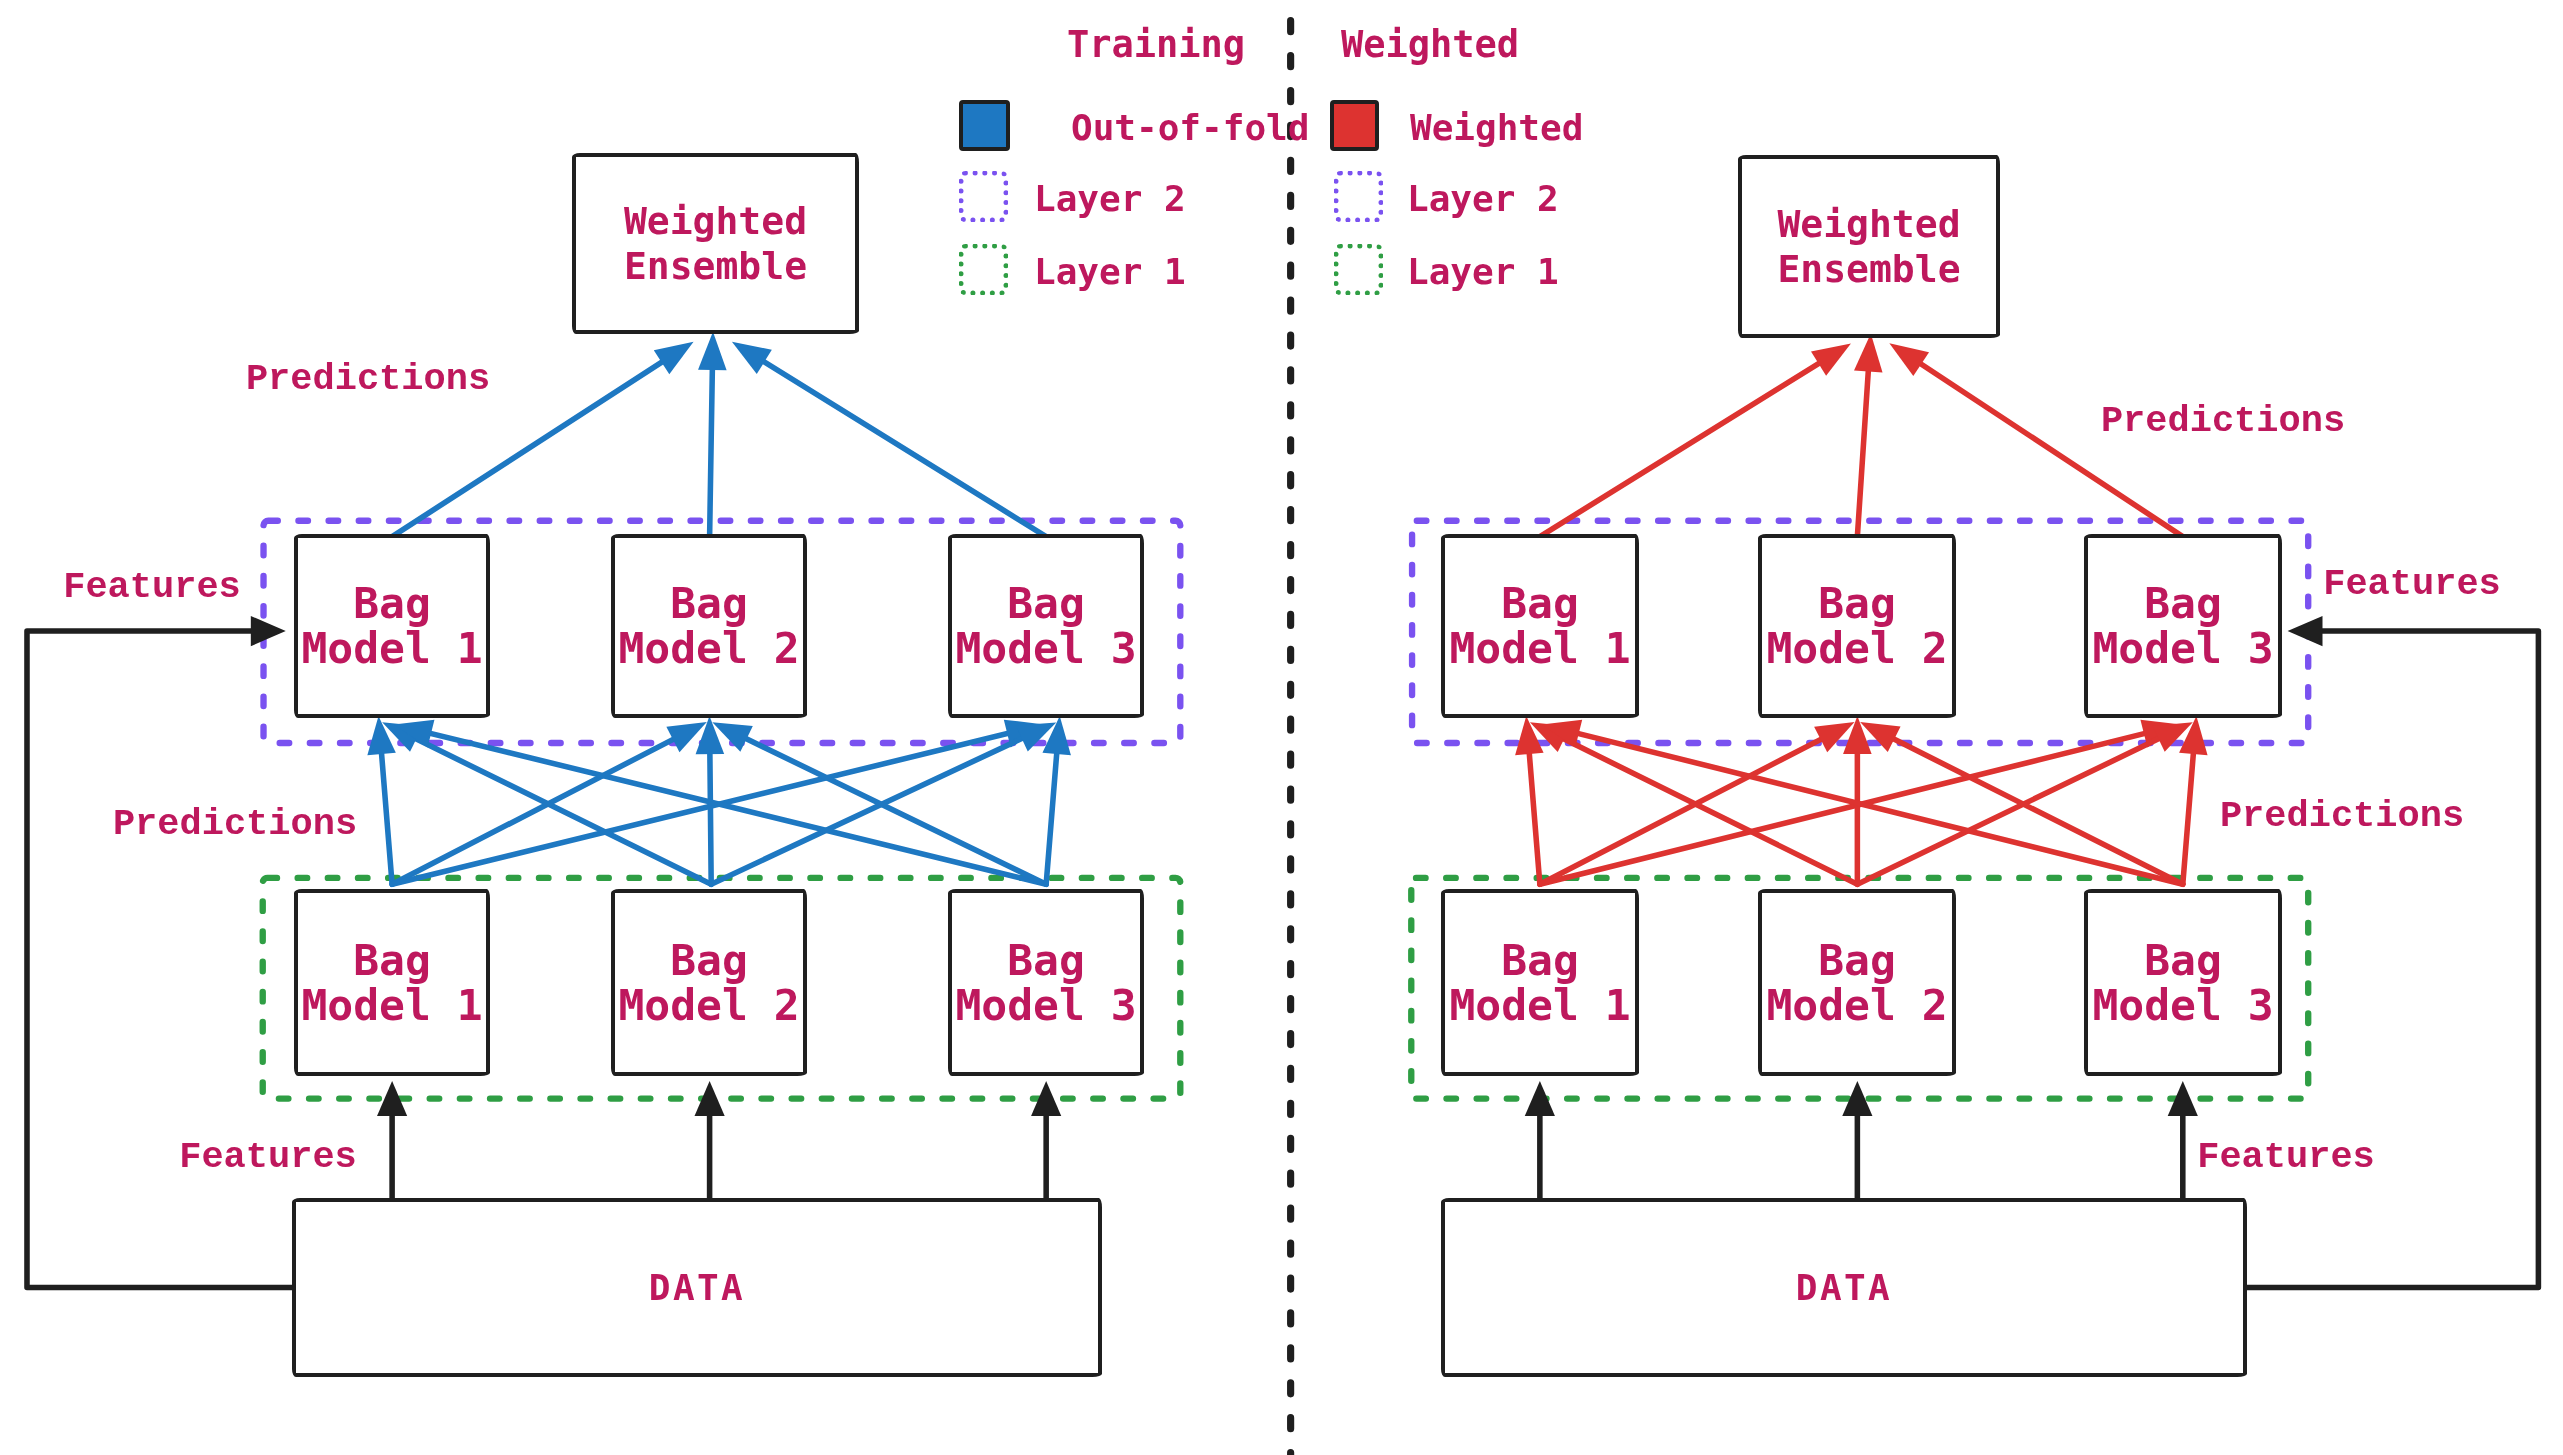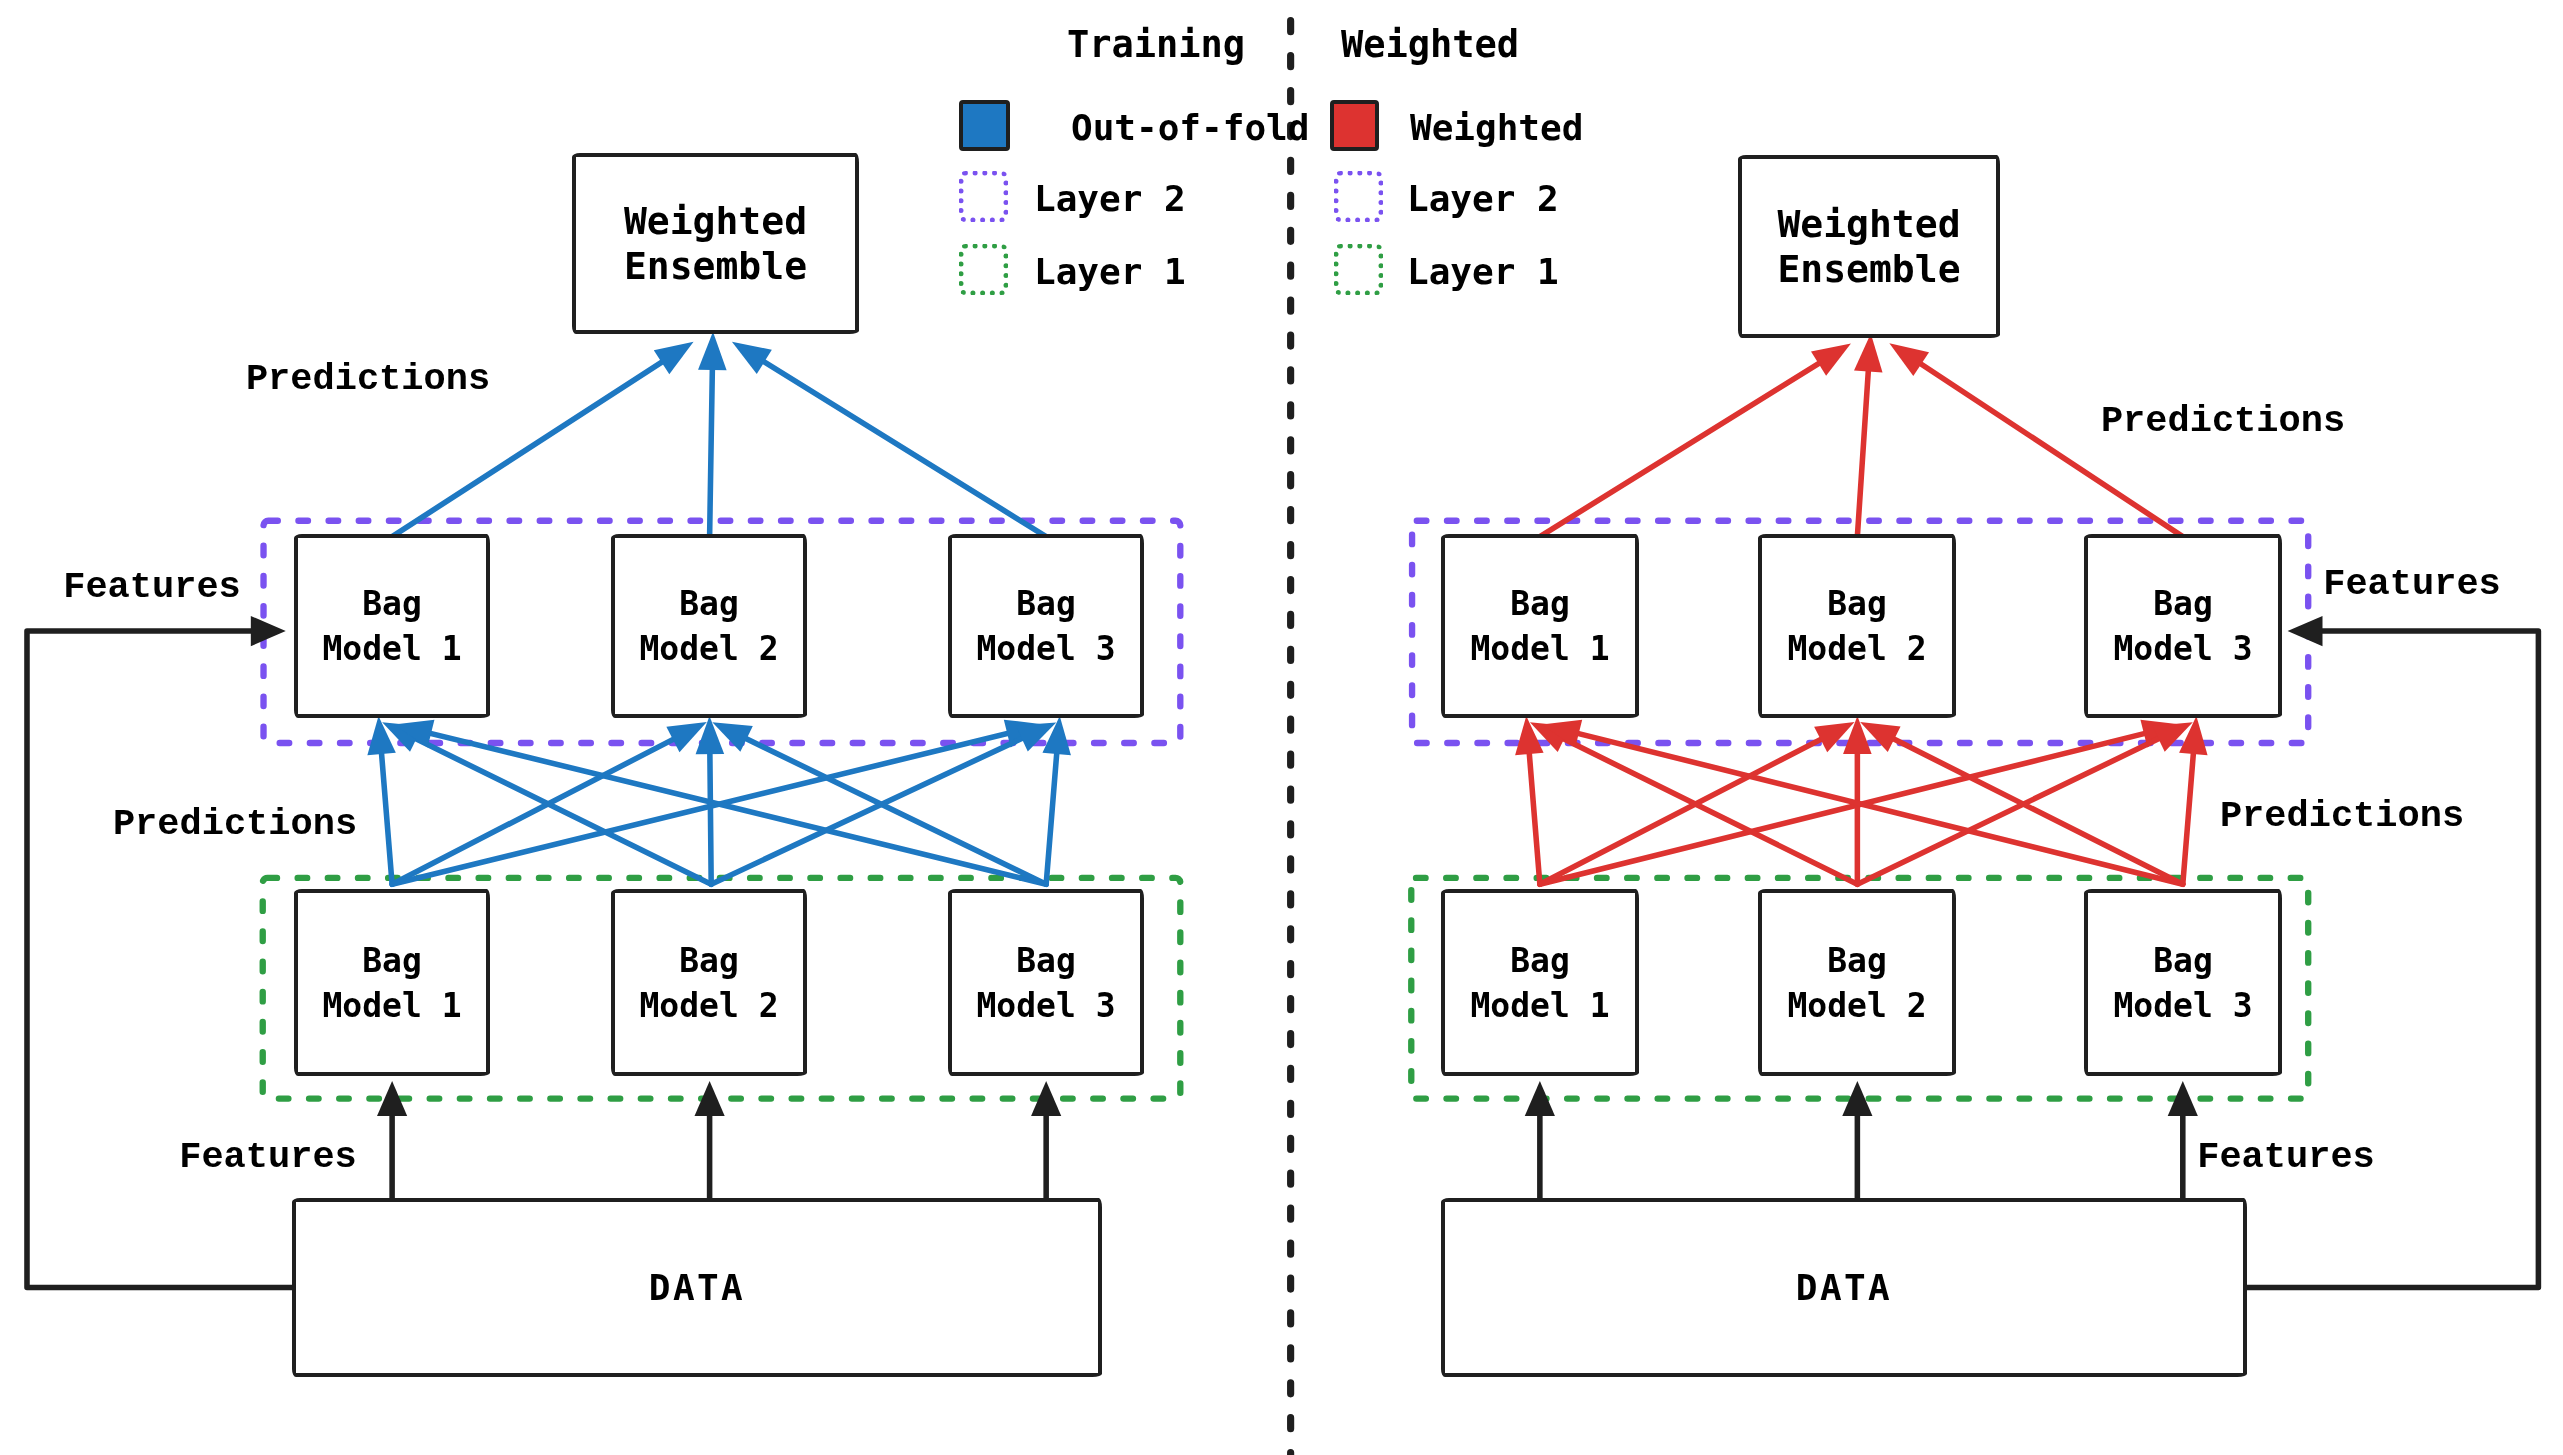--- a/index.html
+++ b/index.html
@@ -1,24 +1,24 @@
 <!DOCTYPE html>
 <html style="font-size:12.7px"><head>
 <meta charset="utf-8">
 <style>
   html,body{margin:0;padding:0;background:#ffffff;}
   .canvas{
     position:relative;width:2563px;height:1455px;background:#ffffff;
-    font-family:"DejaVu Sans Mono",monospace;color:#000000;overflow:hidden;
+    font-family:"DejaVu Sans Mono",monospace;color:#be185d;overflow:hidden;
   }
   .wires{position:absolute;left:0;top:0;width:2563px;height:1455px;}
   .node{
     position:absolute;background:#ffffff;border:4px solid #1f1f1f;
     display:flex;flex-direction:column;align-items:center;justify-content:center;
-    text-align:center;font-weight:700;font-size:33px;line-height:45px;
+    text-align:center;font-weight:700;font-size:43px;line-height:45px;
     border-radius:8px 3.2px 9.5px 4px / 4px 9.5px 3.2px 8px;
     box-sizing:border-box;
   }
   .node span{display:block;white-space:nowrap;}
   .data-node{font-size:36px;letter-spacing:2.4px;}
   .ensemble-node{font-size:38px;}
   .lbl{
     position:absolute;transform:translate(-50%,-50%);
     font-weight:700;font-size:37px;white-space:nowrap;font-family:Liberation Mono, monospace;
   }

